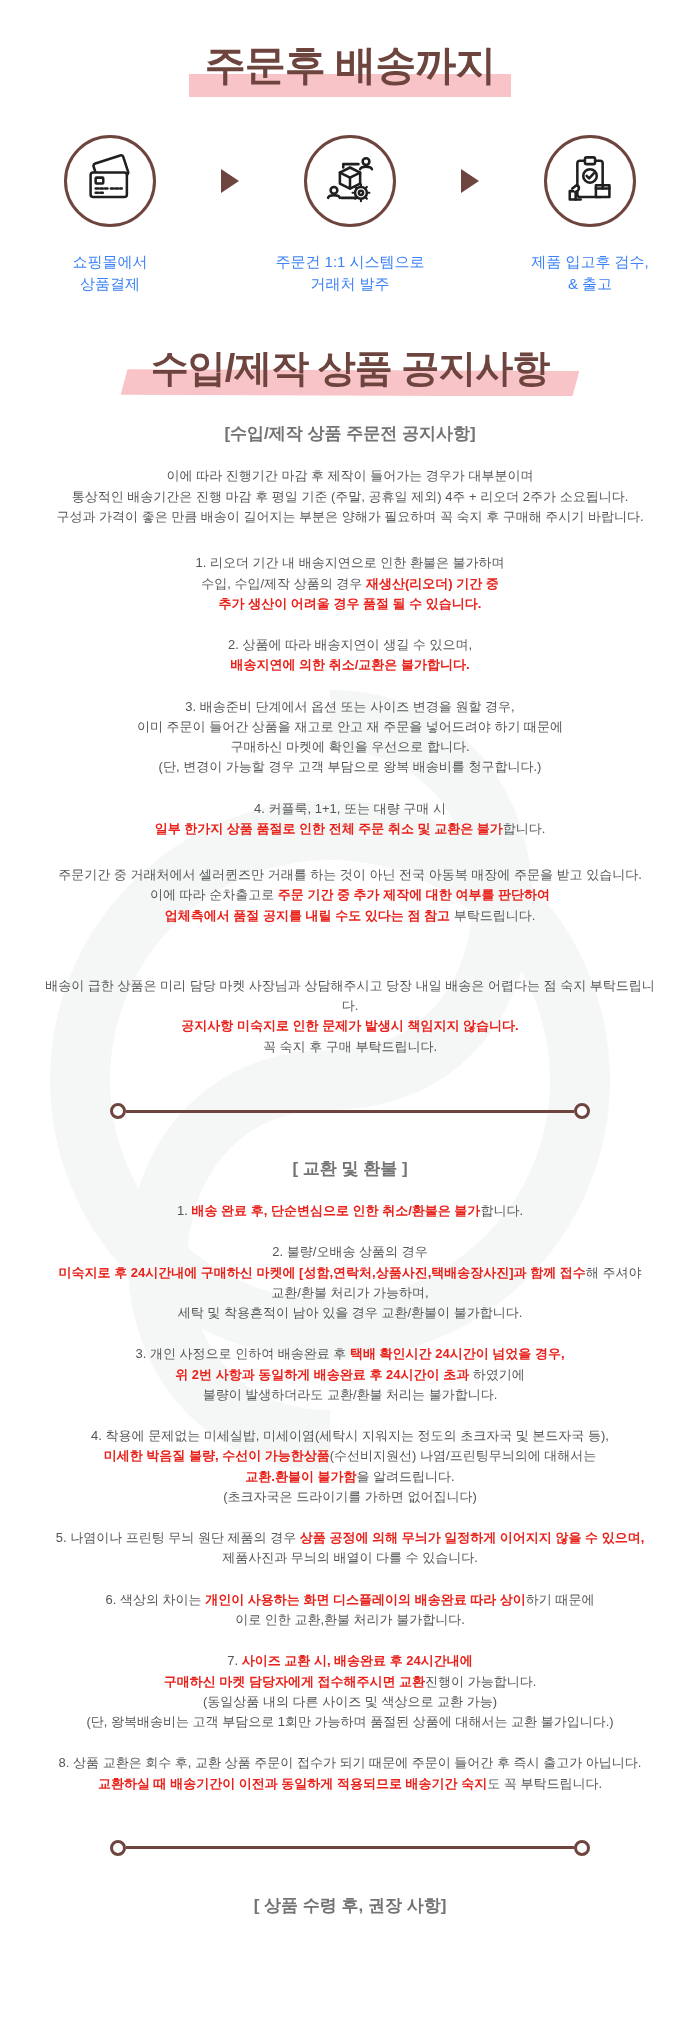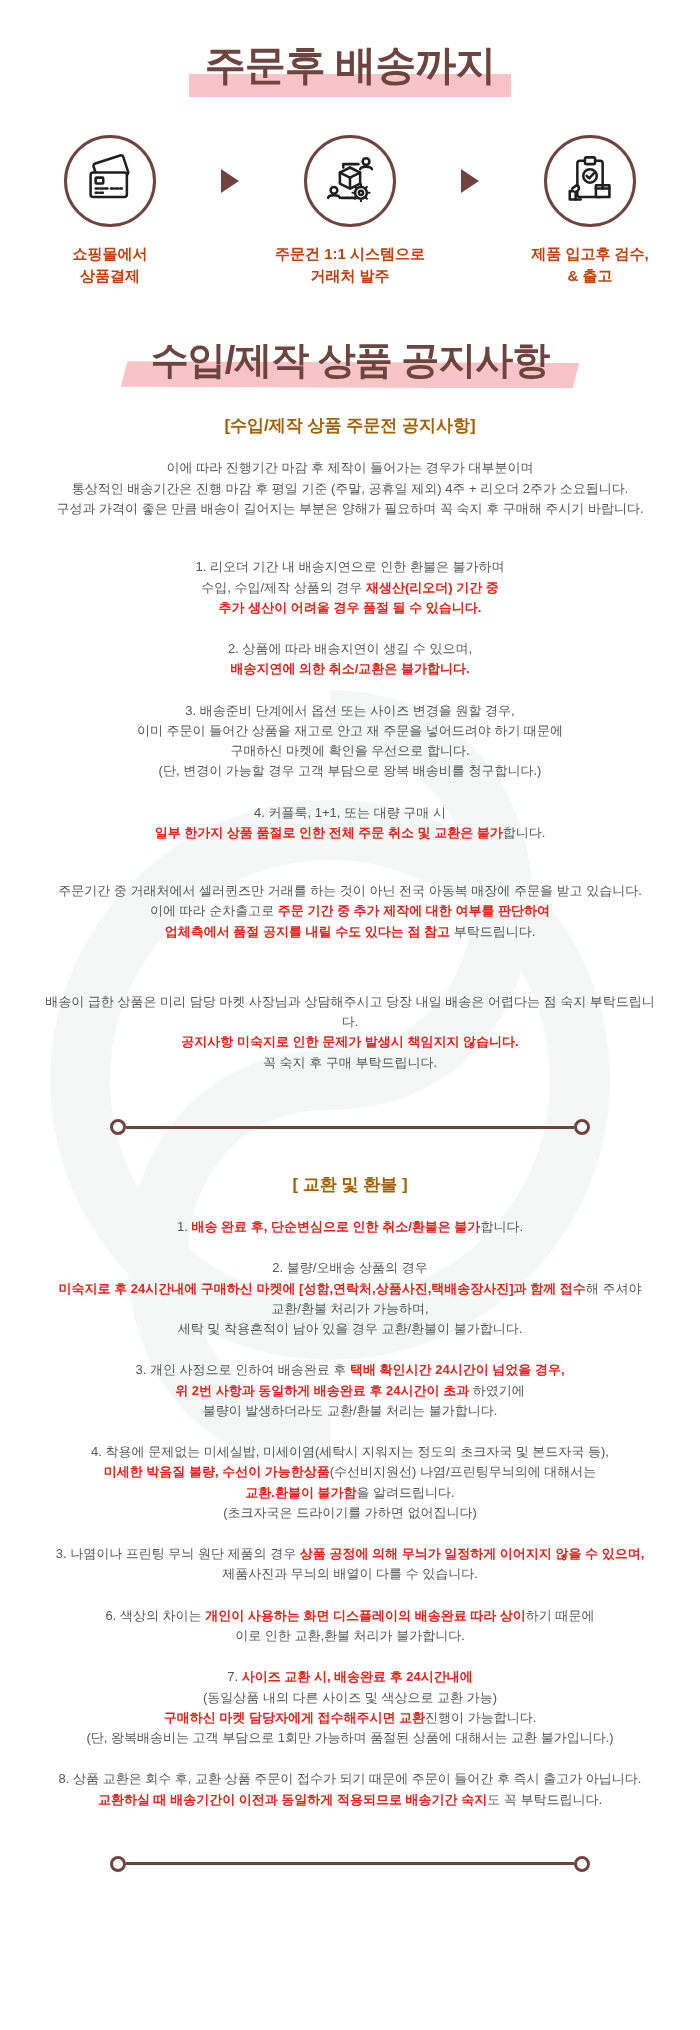--- a/index.html
+++ b/index.html
@@ -26,32 +26,32 @@
   .title-2{position:relative;font-size:38px;}
 
   
   .steps{margin-top:38px;display:flex;justify-content:center;align-items:flex-start;gap:26px;}
   .step{width:170px;}
   .step-circle{
     width:86px;height:86px;border:3px solid #6e453e;border-radius:50%;
     margin:0 auto;display:flex;align-items:center;justify-content:center;background:#fff;
   }
   .step-circle svg{stroke:#1f1f1f;fill:none;stroke-width:3;stroke-linecap:round;stroke-linejoin:round;}
-  .step-label{margin-top:16px;font-size:15px;font-weight:700;color:#c2410c;line-height:1.45;}
+  .step-label{margin-top:24px;font-size:15px;font-weight:400;color:#3b82f6;line-height:1.45;}
   .step-arrow{
     margin-top:34px;width:0;height:0;border-top:12px solid transparent;border-bottom:12px solid transparent;
     border-left:18px solid #6e453e;
   }
 
   
   .blocks{padding:0 40px 60px;}
-  .sec-heading{margin:38px 0 2px;font-size:17px;font-weight:800;color:#a16207;}
+  .sec-heading{margin:38px 0 2px;font-size:17px;font-weight:800;color:#737373;}
   .sec-heading.first{margin-top:34px;}
   .blk{margin:21px 0;font-size:13px;line-height:1.56;color:#555;}
-  .blk.lg{margin-top:38px;}
+  .blk.lg{margin-top:26px;}
   .blk.xl{margin-top:50px;}
   .blk .red{color:#e8211a;font-weight:800;}
   .divider{margin:46px auto 0;width:480px;display:flex;align-items:center;}
   .divider .dot{width:10px;height:10px;border:3px solid #6e453e;border-radius:50%;background:#fff;flex:none;}
   .divider .line{flex:1;height:3px;background:#6e453e;}
 </style>
 </head>
 <body>
 
 <svg class="watermark" viewBox="0 0 700 1100" aria-hidden="true">
@@ -208,37 +208,38 @@
         <div class="ln"><span class="red">위 2번 사항과 동일하게 배송완료 후 24시간이 초과</span><span> 하였기에</span></div>
         <div class="ln"><span>불량이 발생하더라도 교환/환불 처리는 불가합니다.</span></div>
       </div>
       <div class="blk">
         <div class="ln"><span>4. 착용에 문제없는 미세실밥, 미세이염(세탁시 지워지는 정도의 초크자국 및 본드자국 등),</span></div>
         <div class="ln"><span class="red">미세한 박음질 불량, 수선이 가능한상품</span><span>(수선비지원선) 나염/프린팅무늬의에 대해서는</span></div>
         <div class="ln"><span class="red">교환.환불이 불가함</span><span>을 알려드립니다.</span></div>
         <div class="ln"><span>(초크자국은 드라이기를 가하면 없어집니다)</span></div>
       </div>
       <div class="blk">
-        <div class="ln"><span>3. 나염이나 프린팅 무늬 원단 제품의 경우 </span><span class="red">상품 공정에 의해 무늬가 일정하게 이어지지 않을 수 있으며,</span></div>
+        <div class="ln"><span>5. 나염이나 프린팅 무늬 원단 제품의 경우 </span><span class="red">상품 공정에 의해 무늬가 일정하게 이어지지 않을 수 있으며,</span></div>
         <div class="ln"><span>제품사진과 무늬의 배열이 다를 수 있습니다.</span></div>
       </div>
       <div class="blk">
         <div class="ln"><span>6. 색상의 차이는 </span><span class="red">개인이 사용하는 화면 디스플레이의 배송완료 따라 상이</span><span>하기 때문에</span></div>
         <div class="ln"><span>이로 인한 교환,환불 처리가 불가합니다.</span></div>
       </div>
       <div class="blk">
         <div class="ln"><span>7. </span><span class="red">사이즈 교환 시, 배송완료 후 24시간내에</span></div>
+        <div class="ln"><span class="red">구매하신 마켓 담당자에게 접수해주시면 교환</span><span>진행이 가능합니다.</span></div>
         <div class="ln"><span>(동일상품 내의 다른 사이즈 및 색상으로 교환 가능)</span></div>
-        <div class="ln"><span class="red">구매하신 마켓 담당자에게 접수해주시면 교환</span><span>진행이 가능합니다.</span></div>
         <div class="ln"><span>(단, 왕복배송비는 고객 부담으로 1회만 가능하며 품절된 상품에 대해서는 교환 불가입니다.)</span></div>
       </div>
       <div class="blk">
         <div class="ln"><span>8. 상품 교환은 회수 후, 교환 상품 주문이 접수가 되기 때문에 주문이 들어간 후 즉시 출고가 아닙니다.</span></div>
         <div class="ln"><span class="red">교환하실 때 배송기간이 이전과 동일하게 적용되므로 배송기간 숙지</span><span>도 꼭 부탁드립니다.</span></div>
       </div>
       <div class="divider">
         <span class="dot"></span>
         <span class="line"></span>
         <span class="dot"></span>
       </div>
+      <div class="sec-heading">[ 상품 수령 후, 권장 사항]</div>
     </div>
 
 </div>
 
 </body></html>

